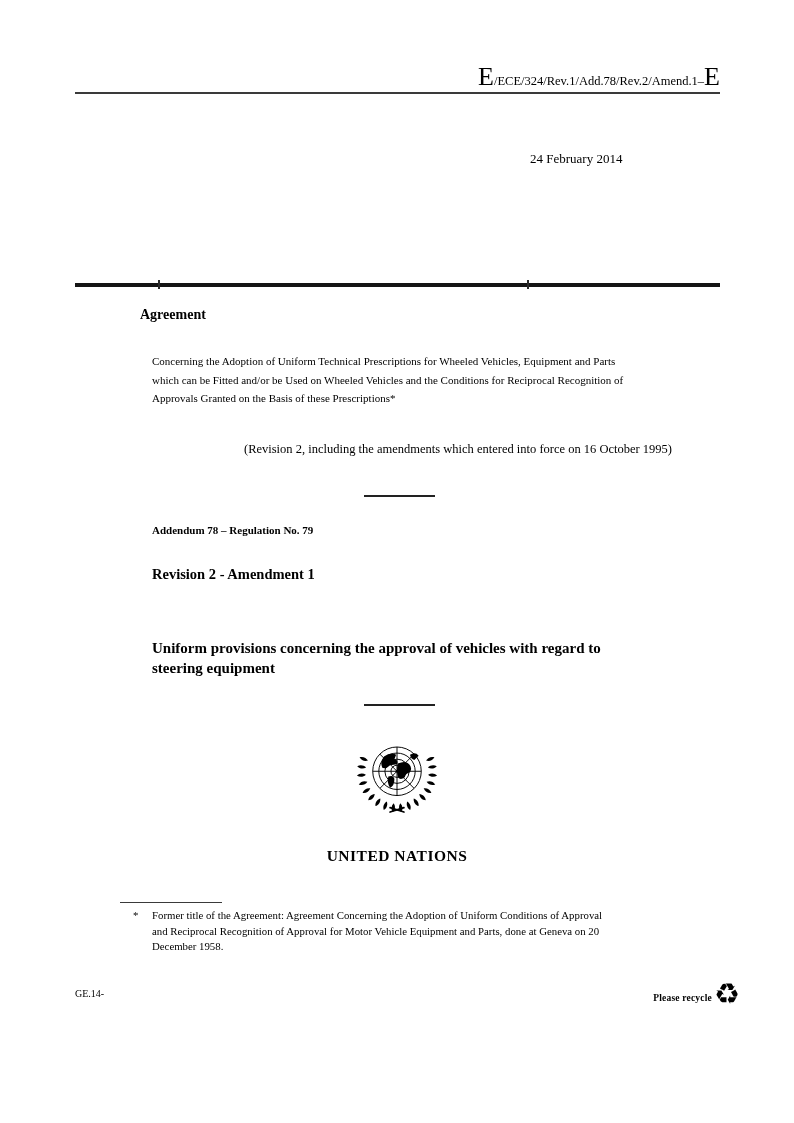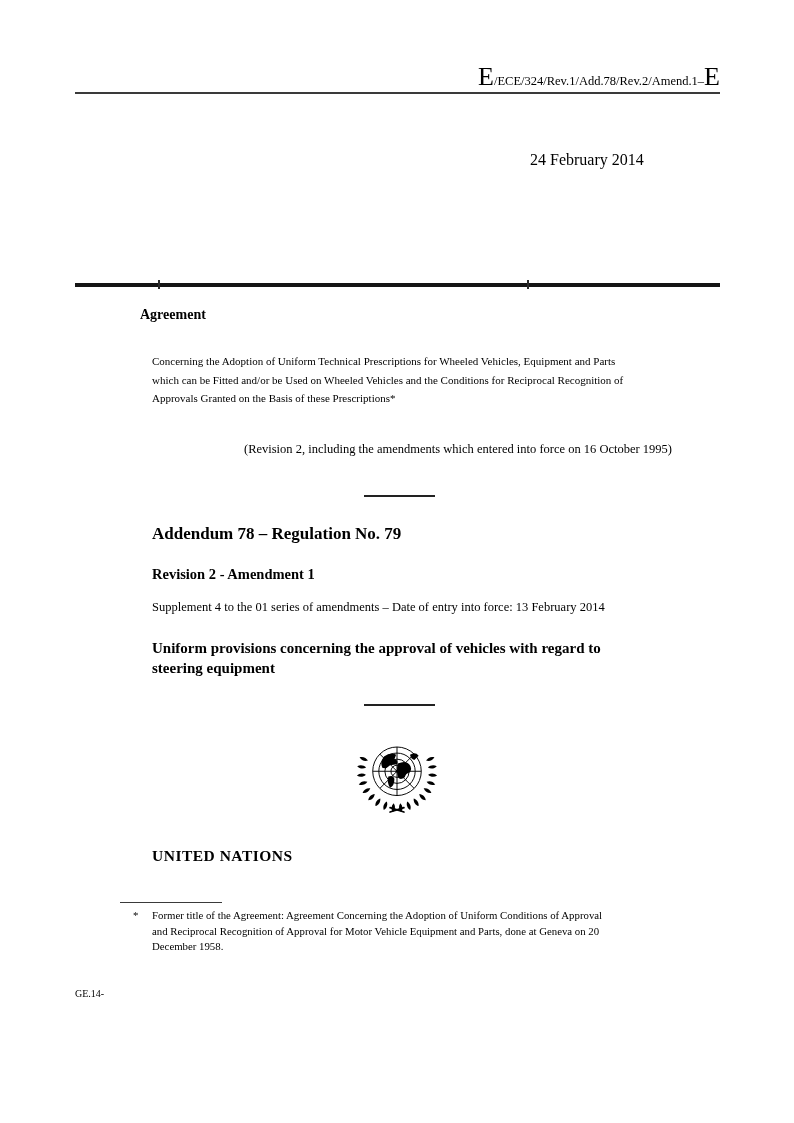--- a/index.html
+++ b/index.html
@@ -17,21 +17,21 @@
     position:absolute; top:64px; right:74px;
     display:flex; align-items:baseline;
     font-size:12.5px; white-space:nowrap;
   }
   .doc-symbols .big-e{font-size:26px; line-height:1;}
   .header-rule{
     position:absolute; top:92px; left:75px; width:645px; height:2px;
     background:#3a3a3a;
   }
   .date-line{
-    position:absolute; top:151px; left:530px; font-size:16px;
+    position:absolute; top:151px; left:530px; font-size:13px;
   }
   
   .masthead-rule{
     position:absolute; top:283px; left:75px; width:645px; height:3.5px;
     background:#151515;
   }
   .masthead-tick{
     position:absolute; top:280px; width:1.5px; height:9px; background:#2a2a2a;
   }
   .tick-1{left:158px;}
@@ -48,39 +48,39 @@
   .revision-note{
     position:absolute; top:442px; left:152px; width:520px; font-size:12.5px;text-align:right;
   }
   .divider{
     position:absolute; left:364px; width:71px; height:2px; background:#222;
   }
   .divider-1{top:495px;}
   .divider-2{top:704px;}
   .addendum{
     position:absolute; top:524px; left:152px;
-    font-size:17px; font-weight:bold;
+    font-size:11px; font-weight:bold;
   }
   .revision-amendment{
     position:absolute; top:566px; left:152px;
     font-size:14.5px; font-weight:bold;
   }
   .supplement{
     position:absolute; top:600px; left:152px; width:540px; font-size:12.5px;
   }
   .subject{
     position:absolute; top:638px; left:152px; width:500px;
     font-size:15px; font-weight:bold; line-height:20px;
   }
   .emblem-wrap{
     position:absolute; top:731px; left:345px; width:104px; height:84px;
   }
   .org-name{
     position:absolute; top:847px; left:152px; width:490px;
-    font-size:15.5px; font-weight:bold; letter-spacing:0.5px;
+    text-align:center; font-size:15.5px; font-weight:bold; letter-spacing:0.5px;
   }
   
   .footnote-rule{
     position:absolute; top:902px; left:120px; width:102px; height:1.2px;
     background:#3a3a3a;
   }
   .footnote{
     position:absolute; top:908px; left:133px; width:500px;
     display:flex; font-size:10.8px; line-height:15.6px;
   }
@@ -123,21 +123,20 @@
   <div class="masthead-tick tick-2"></div>
 
   <div class="title">Agreement</div>
   <div class="subtitle">Concerning the Adoption of Uniform Technical Prescriptions for Wheeled Vehicles, Equipment and Parts which can be Fitted and/or be Used on Wheeled Vehicles and the Conditions for Reciprocal Recognition of Approvals Granted on the Basis of these Prescriptions*</div>
   <div class="revision-note">(Revision 2, including the amendments which entered into force on 16 October 1995)</div>
 
   <div class="divider divider-1"></div>
 
   <div class="addendum">Addendum 78 – Regulation No. 79</div>
   <div class="revision-amendment">Revision 2 - Amendment 1</div>
-  <div class="supplement">Supplement 4 to the 01 series of amendments – Date of entry into force: 13 February 2014</div>
   <div class="subject">Uniform provisions concerning the approval of vehicles with regard to steering equipment</div>
 
   <div class="divider divider-2"></div>
 
   <div class="emblem-wrap">
     <svg id="un-emblem" viewBox="0 0 120 96" width="104" height="84" xmlns="http://www.w3.org/2000/svg">
 
       <g stroke="#000" stroke-width="1.1" fill="none">
         <circle cx="60" cy="46" r="28"></circle>
         <circle cx="60" cy="46" r="21"></circle>
@@ -186,14 +185,18 @@
 
   <div class="org-name">UNITED NATIONS</div>
 
   <div class="footnote-rule"></div>
   <div class="footnote">
     <span class="marker">*</span>
     <span class="fn-text">Former title of the Agreement: Agreement Concerning the Adoption of Uniform Conditions of Approval and Reciprocal Recognition of Approval for Motor Vehicle Equipment and Parts, done at Geneva on 20 December 1958.</span>
   </div>
 
   <div class="doc-code">GE.14-</div>
+  <div class="recycle">
+    <span class="recycle-label">Please recycle</span>
+    <span class="recycle-glyph">♻</span>
+  </div>
 
 </div>
 
 </body></html>

